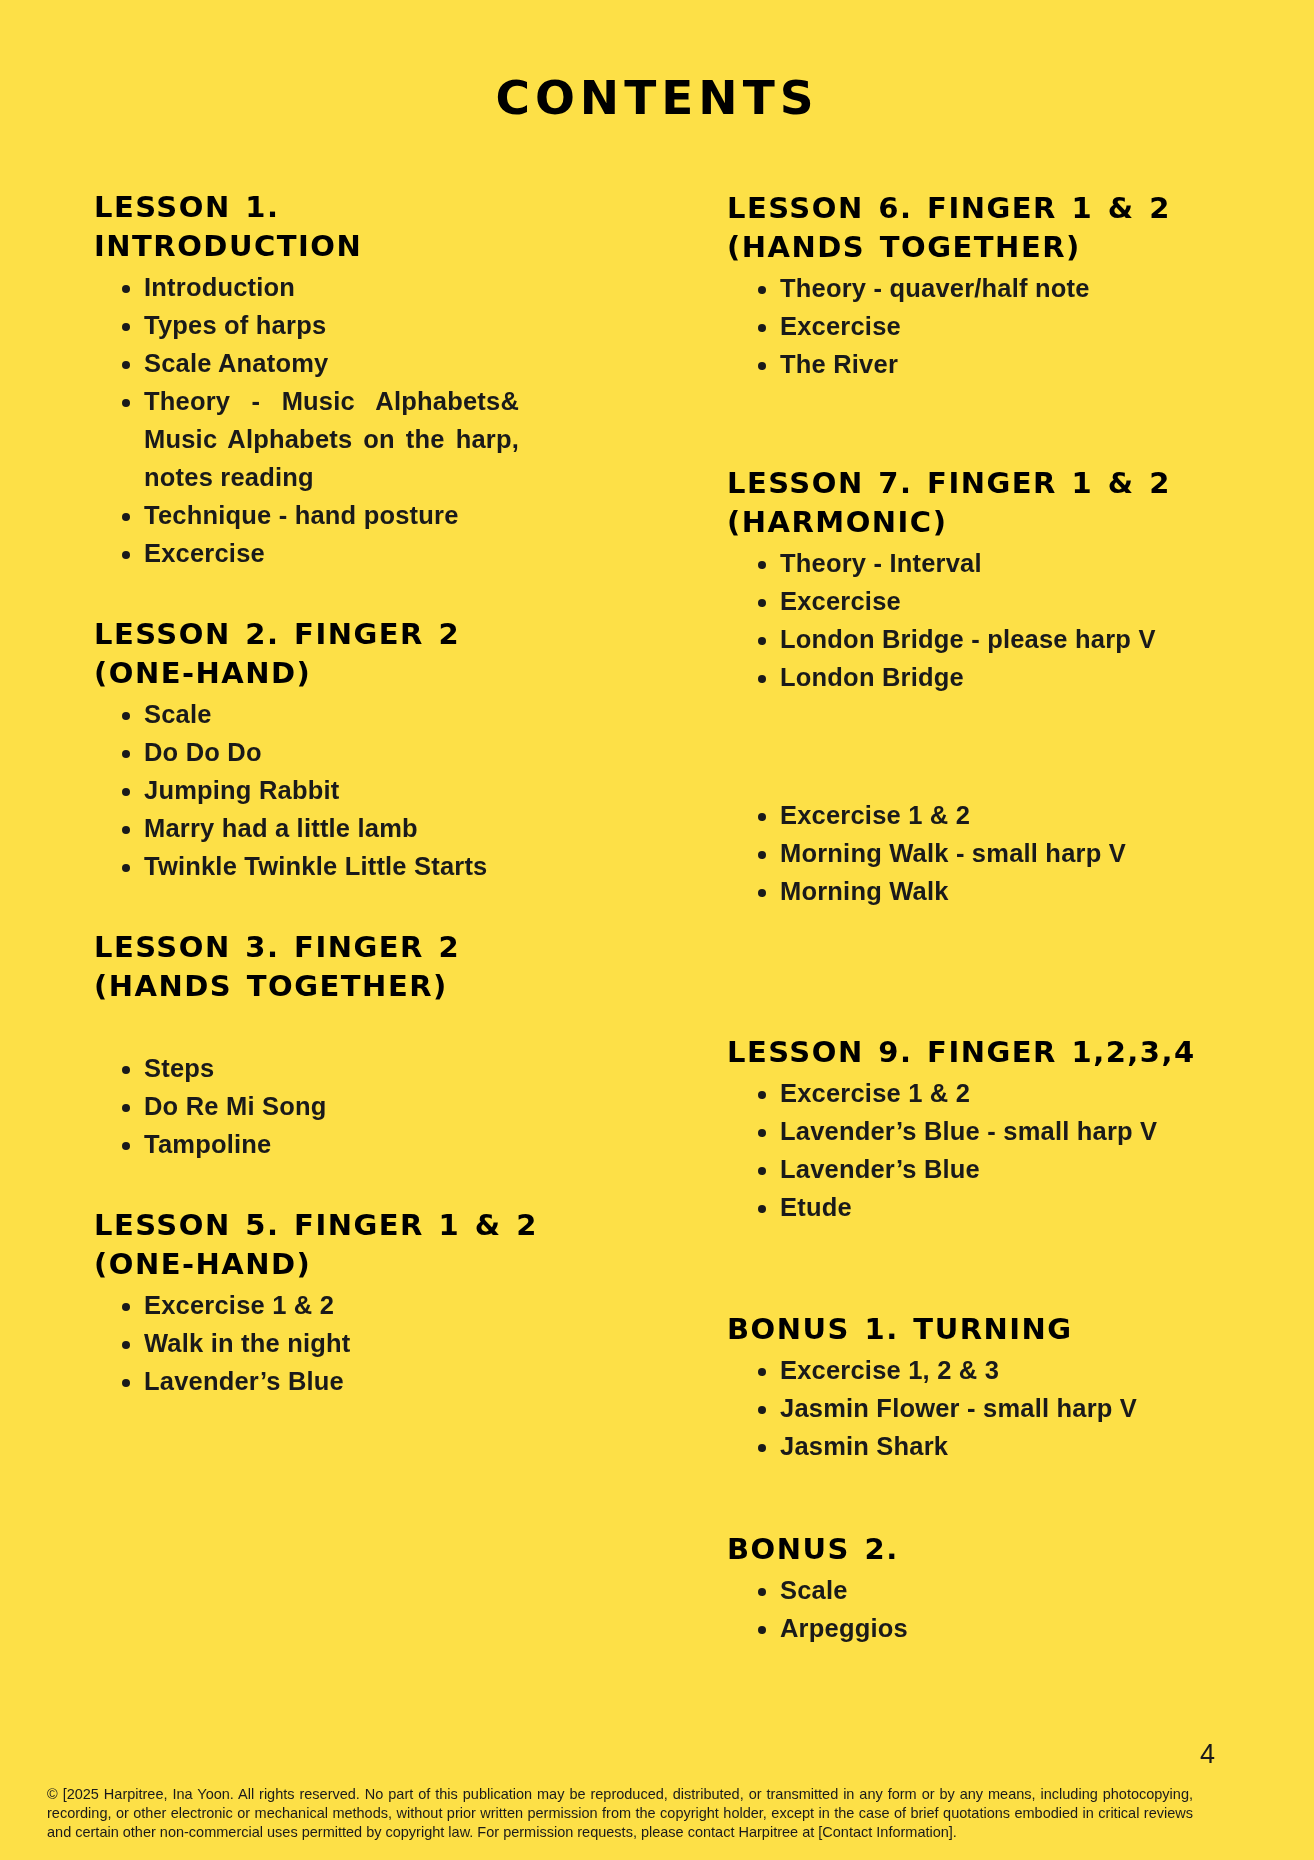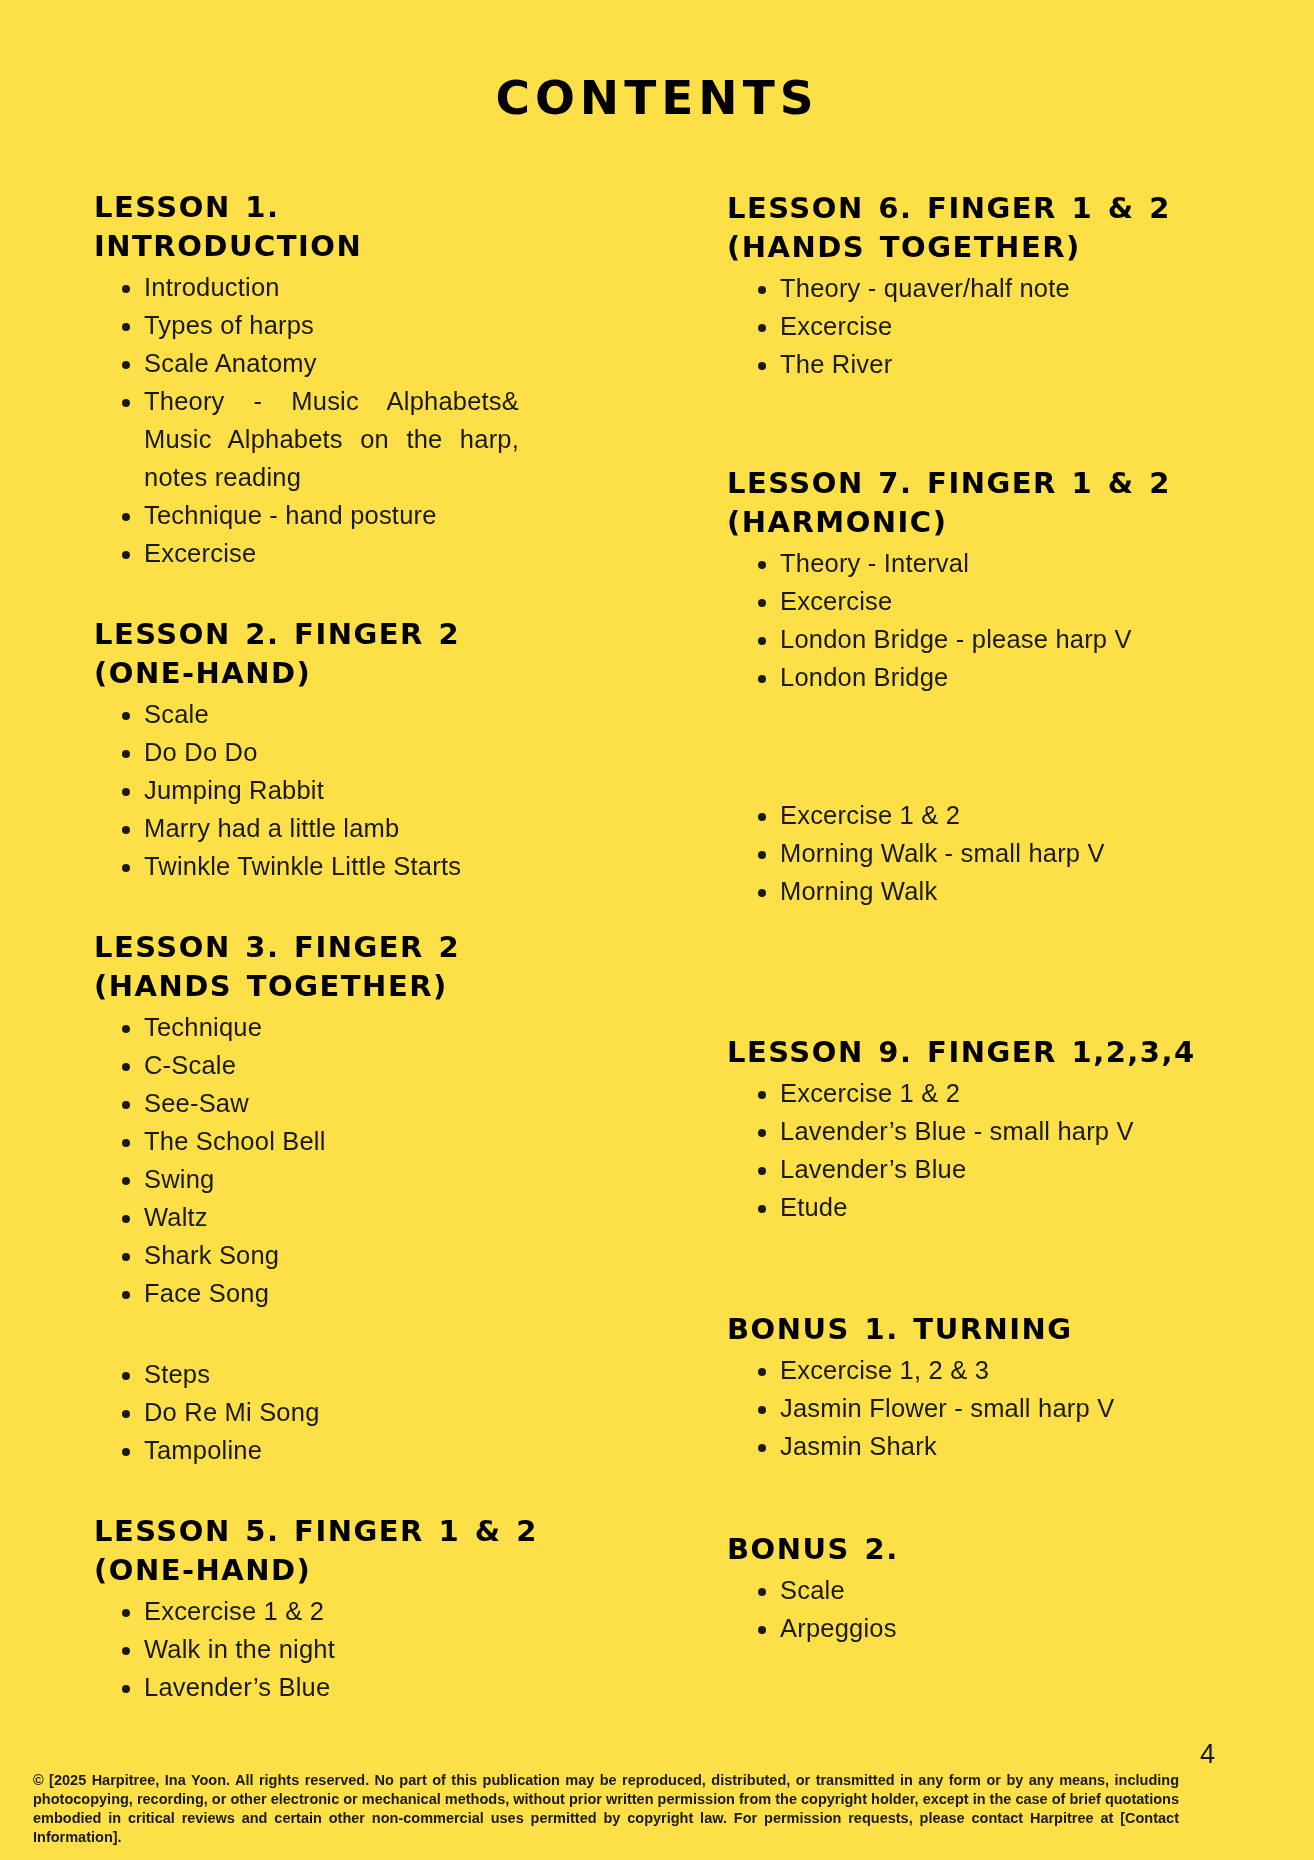--- a/index.html
+++ b/index.html
@@ -47,20 +47,21 @@
     padding: 0 0 0 50px;
     list-style: disc outside;
   }
   .col-right .section ul { padding-left: 53px; }
   .section li {
     font-size: 25.5px;
     line-height: 38px;
     letter-spacing: 0.2px;
     color: #1a1a1a;
     text-align: justify;
+    font-weight: bold;
   }
   .col-left .section li { max-width: 375px; }
 
   .col-left  .section + .section { margin-top: 43px; }
   .col-right .section:nth-of-type(2) { margin-top: 81px;  }
   .col-right .section:nth-of-type(3) { margin-top: 100px; }
   .col-right .section:nth-of-type(4) { margin-top: 123px; }
   .col-right .section:nth-of-type(5) { margin-top: 84px;  }
   .col-right .section:nth-of-type(6) { margin-top: 65px;  }
 
@@ -70,26 +71,25 @@
     left: 1200px;
     font-size: 27px;
     line-height: 28px;
     color: #1a1a1a;
   }
   .footer {
     position: absolute;
     top: 1771px;
     left: 33px;
     width: 1146px;
-    margin: 0;
+    margin: 14px;
     font-size: 14.5px;
     line-height: 19px;
     text-align: justify;
     color: #1a1a1a;
-    font-weight: bold;
   }
 </style>
 </head>
 <body>
 
 <div class="page">
   <h1 class="title">CONTENTS</h1>
   <div class="col col-left">
       <section class="section">
         <h2>LESSON 1. INTRODUCTION</h2>
@@ -107,30 +107,20 @@
         <ul>
           <li>Scale</li>
           <li>Do Do Do</li>
           <li>Jumping Rabbit</li>
           <li>Marry had a little lamb</li>
           <li>Twinkle Twinkle Little Starts</li>
         </ul>
       </section>
       <section class="section">
         <h2>LESSON 3. FINGER 2 (HANDS TOGETHER)</h2>
-        <ul>
-          <li>Technique</li>
-          <li>C-Scale</li>
-          <li>See-Saw</li>
-          <li>The School Bell</li>
-          <li>Swing</li>
-          <li>Waltz</li>
-          <li>Shark Song</li>
-          <li>Face Song</li>
-        </ul>
       </section>
       <section class="section">
         <ul>
           <li>Steps</li>
           <li>Do Re Mi Song</li>
           <li>Tampoline</li>
         </ul>
       </section>
       <section class="section">
         <h2>LESSON 5. FINGER 1 &amp; 2 (ONE-HAND)</h2>

